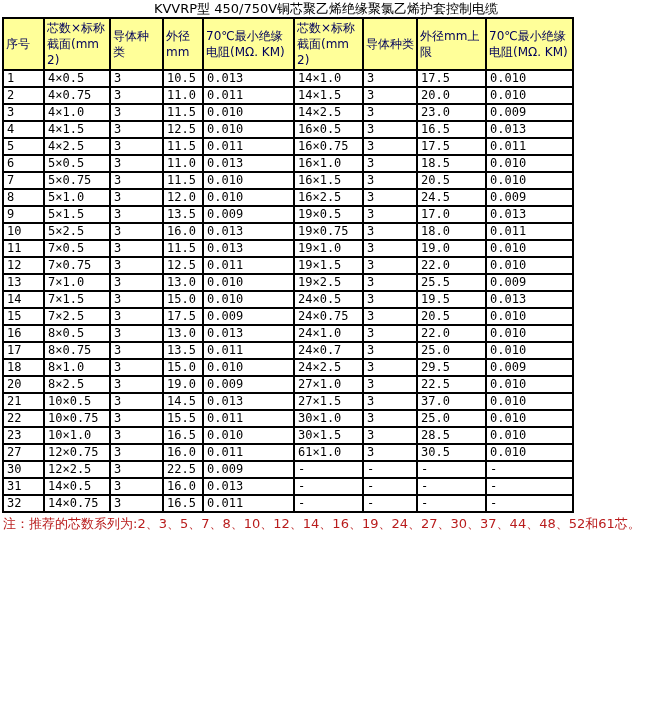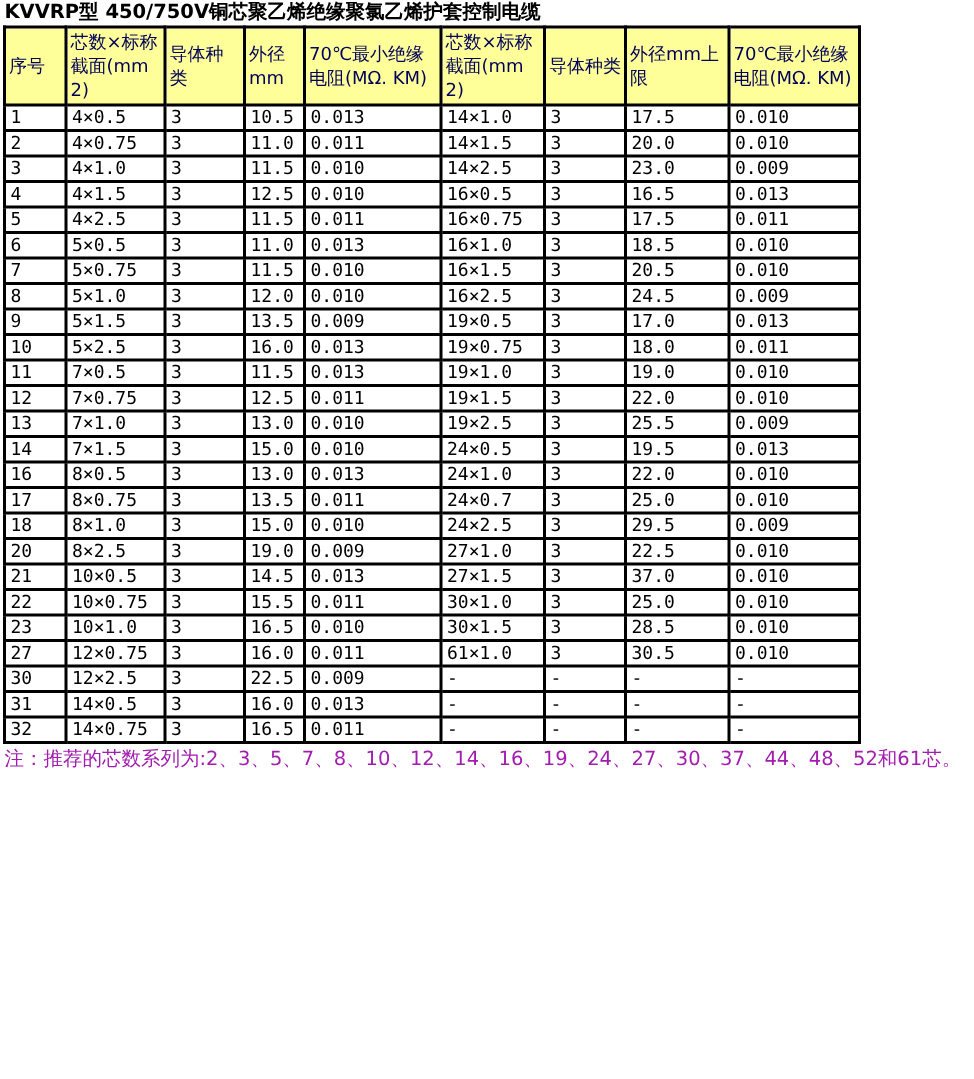--- a/index.html
+++ b/index.html
@@ -1,22 +1,22 @@
 <!DOCTYPE html>
 <html><head>
 <meta charset="utf-8">
 <style>
   html,body{margin:0;padding:0;background:#ffffff;}
   .page{
     width:649px;height:719px;background:#ffffff;overflow:hidden;
     font-family:"DejaVu Sans",sans-serif;color:#000;
   }
   .doc-title{
-    font-size:13px;font-weight:bold;color:#000;
-    padding:2px 0 1px 3px;line-height:14px;white-space:nowrap;
+    font-size:13px;font-weight:normal;color:#000;
+    padding:2px 0 1px 3px;line-height:14px;white-space:nowrap;text-align:center;
   }
   table.spec{
     border-collapse:collapse;table-layout:fixed;
     margin-left:2px;width:570px;
   }
   table.spec th, table.spec td{
     border:2px solid #000;overflow:hidden;
   }
   table.spec thead tr{height:37px;}
   table.spec th{
@@ -24,21 +24,21 @@
     font-size:12px;font-weight:normal;text-align:left;
     padding:1px 2px;line-height:16px;word-break:break-all;vertical-align:middle;
   }
   table.spec tbody tr{height:16px;}
   table.spec td{
     font-family:"DejaVu Sans Mono","DejaVu Sans",monospace;
     font-size:12px;line-height:15px;color:#000;
     padding:0 0 0 3px;white-space:nowrap;vertical-align:middle;
   }
   .foot-note{
-    font-size:13px;color:#a21caf;padding:3px 0 0 3px;line-height:15px;white-space:nowrap;
+    font-size:13px;color:#b91c1c;padding:3px 0 0 3px;line-height:15px;white-space:nowrap;
   }
 </style>
 </head>
 <body>
 
 <div class="page">
 
   <div class="doc-title">KVVRP型 450/750V铜芯聚乙烯绝缘聚氯乙烯护套控制电缆</div>
 
   <table class="spec">
@@ -215,20 +215,31 @@
           <td>7×1.5</td>
           <td>3</td>
           <td>15.0</td>
           <td>0.010</td>
           <td>24×0.5</td>
           <td>3</td>
           <td>19.5</td>
           <td>0.013</td>
         </tr>
         <tr>
+          <td>15</td>
+          <td>7×2.5</td>
+          <td>3</td>
+          <td>17.5</td>
+          <td>0.009</td>
+          <td>24×0.75</td>
+          <td>3</td>
+          <td>20.5</td>
+          <td>0.010</td>
+        </tr>
+        <tr>
           <td>16</td>
           <td>8×0.5</td>
           <td>3</td>
           <td>13.0</td>
           <td>0.013</td>
           <td>24×1.0</td>
           <td>3</td>
           <td>22.0</td>
           <td>0.010</td>
         </tr>

